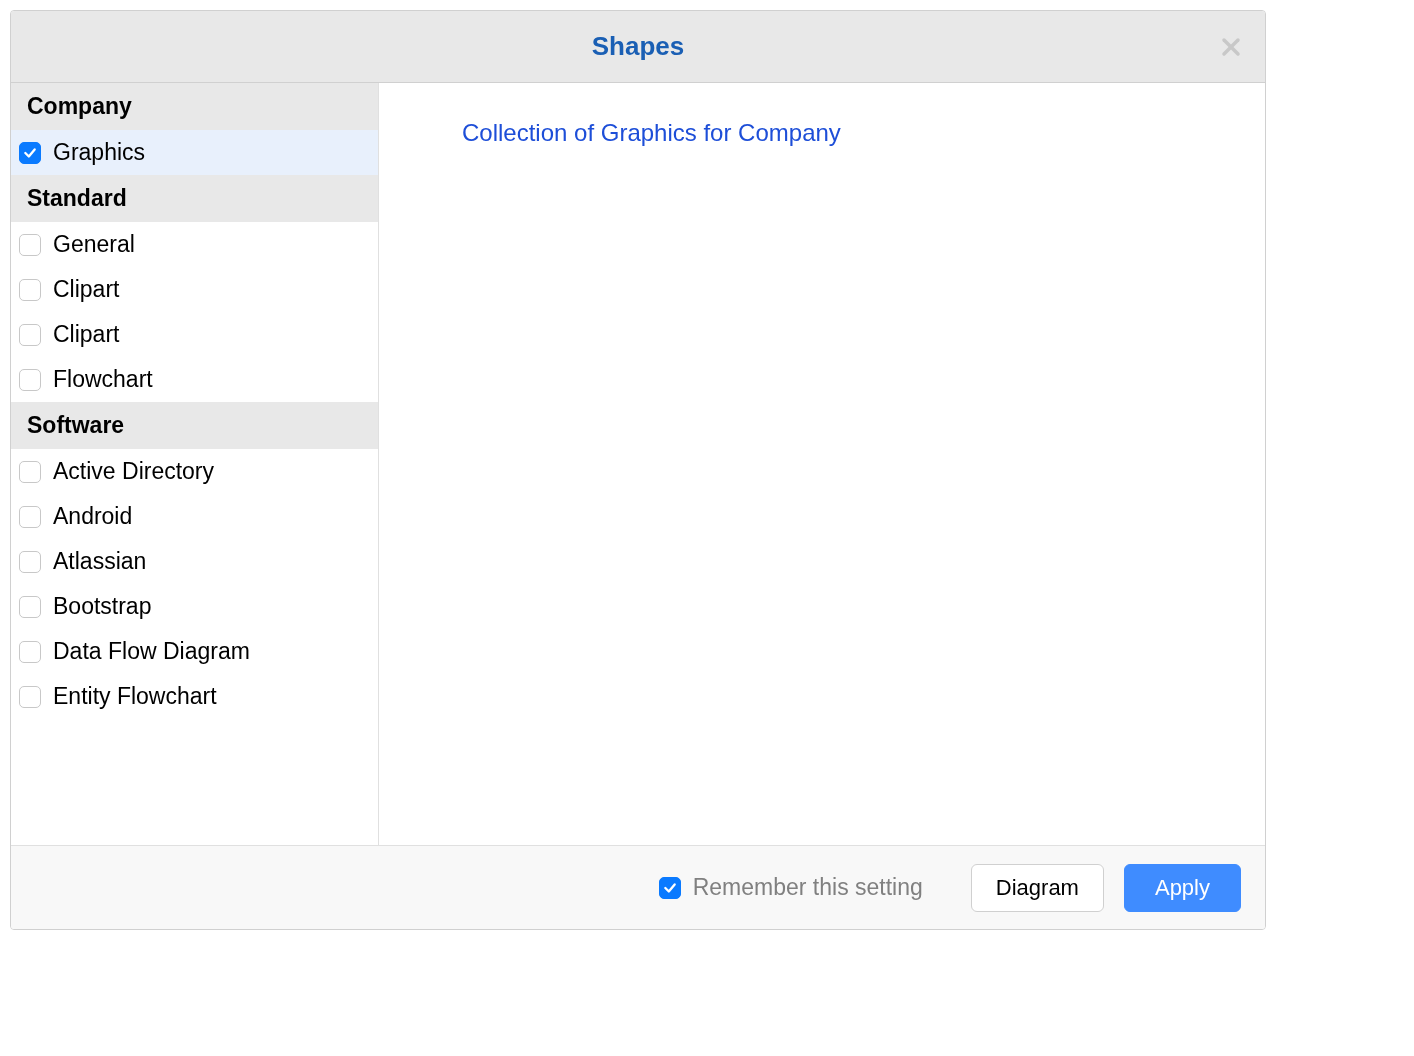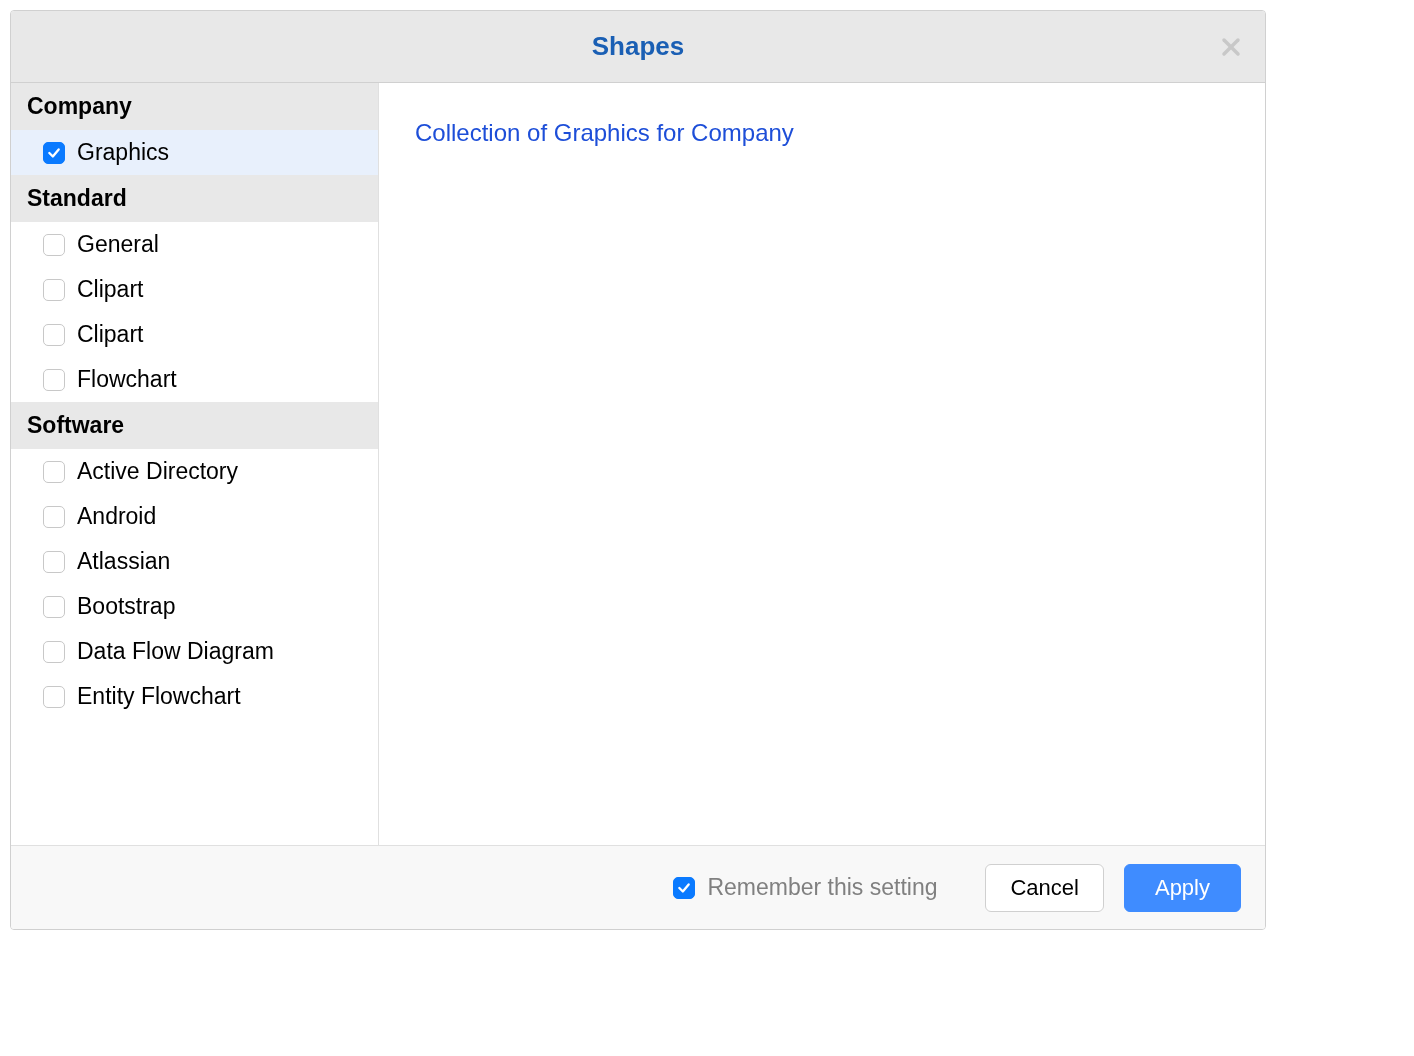--- a/index.html
+++ b/index.html
@@ -47,20 +47,21 @@
       color: #c8c8c8;
     }
     .close-btn svg {
       width: 100%;
       height: 100%;
     }
     .dialog-body {
       flex: 1;
       display: flex;
       overflow: hidden;
+      gap: 47px;
     }
     .sidebar {
       width: 368px;
       border-right: 1px solid #e0e0e0;
       overflow-y: auto;
       position: relative;
     }
     .sidebar::-webkit-scrollbar {
       width: 12px;
     }
@@ -74,21 +75,21 @@
     .category-header {
       background: #e8e8e8;
       padding: 10px 16px;
       font-size: 23px;
       font-weight: 700;
       color: #000;
     }
     .shape-item {
       display: flex;
       align-items: center;
-      padding: 9px 32px;
+      padding: 9px 8px;
       font-size: 23px;
       color: #000;
       cursor: pointer;
       gap: 12px;
     }
     .shape-item.selected {
       background: #e8f0fc;
     }
     .checkbox {
       width: 22px;
@@ -236,17 +237,17 @@
 
   <div class="dialog-footer">
     <div class="remember-wrap">
       <div class="checkbox checked" id="remember-cb">
         <svg viewBox="0 0 24 24" fill="none" stroke="#fff" stroke-width="4" stroke-linecap="round" stroke-linejoin="round">
           <polyline points="4,12 10,18 20,6"></polyline>
         </svg>
       </div>
       <span>Remember this setting</span>
     </div>
-    <button class="btn btn-cancel">Cancel</button>
+    <button class="btn btn-cancel">Diagram</button>
     <button class="btn btn-apply">Apply</button>
   </div>
 
 </div>
 
 </body></html>

